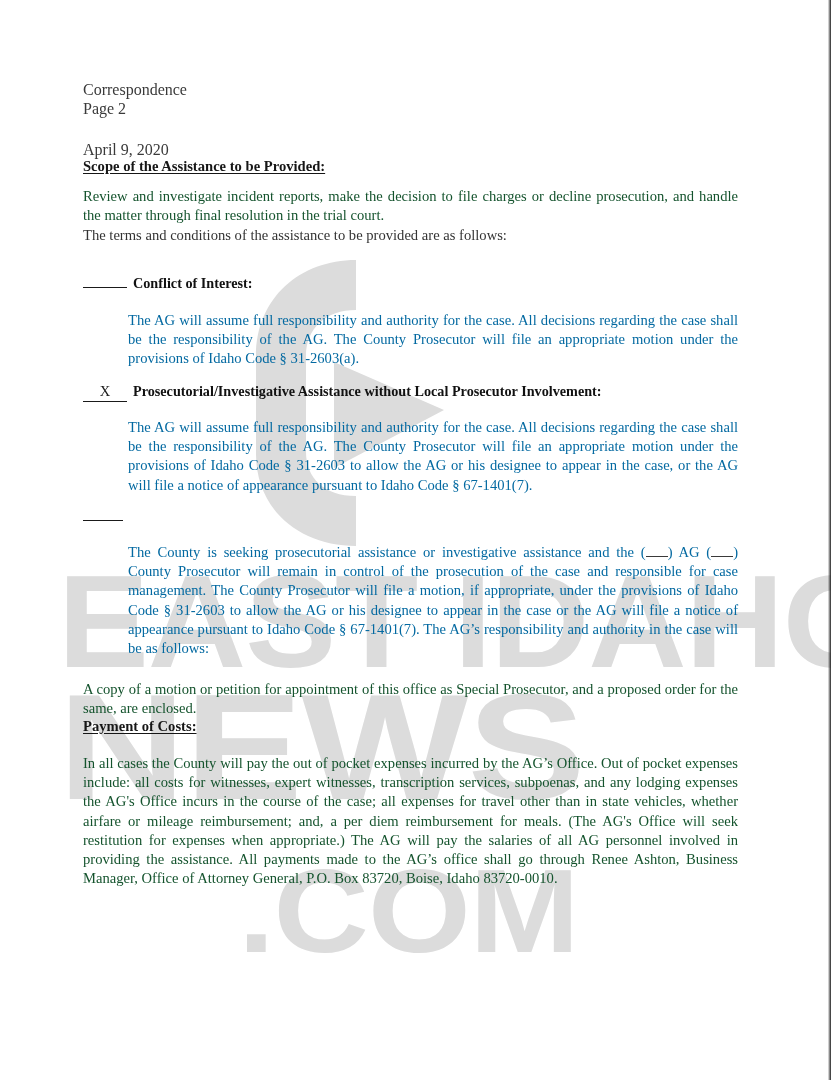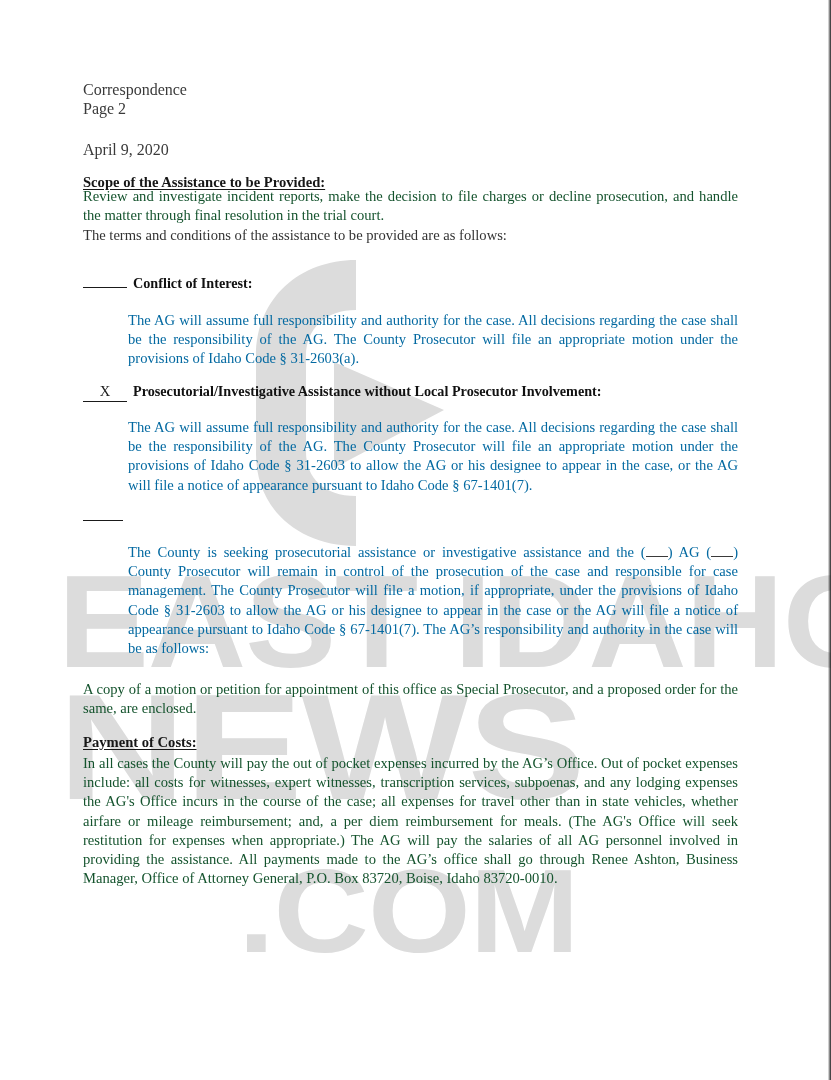--- a/index.html
+++ b/index.html
@@ -93,21 +93,20 @@
     font-size: 16px;
     color: #3a3a3a;
   }
   .heading {
     left: 83px;
     font-weight: bold;
     color: #161616;
     text-decoration: underline;
     text-underline-offset: 2px;
     font-size: 14.6px;
-    margin-top: 16px;
   }
   .body-para {
     left: 83px;
     width: 655px;
     text-align: justify;
     text-justify: inter-word;
     color: #14532d;
   }
   .body-para-nojust {
     left: 83px;

